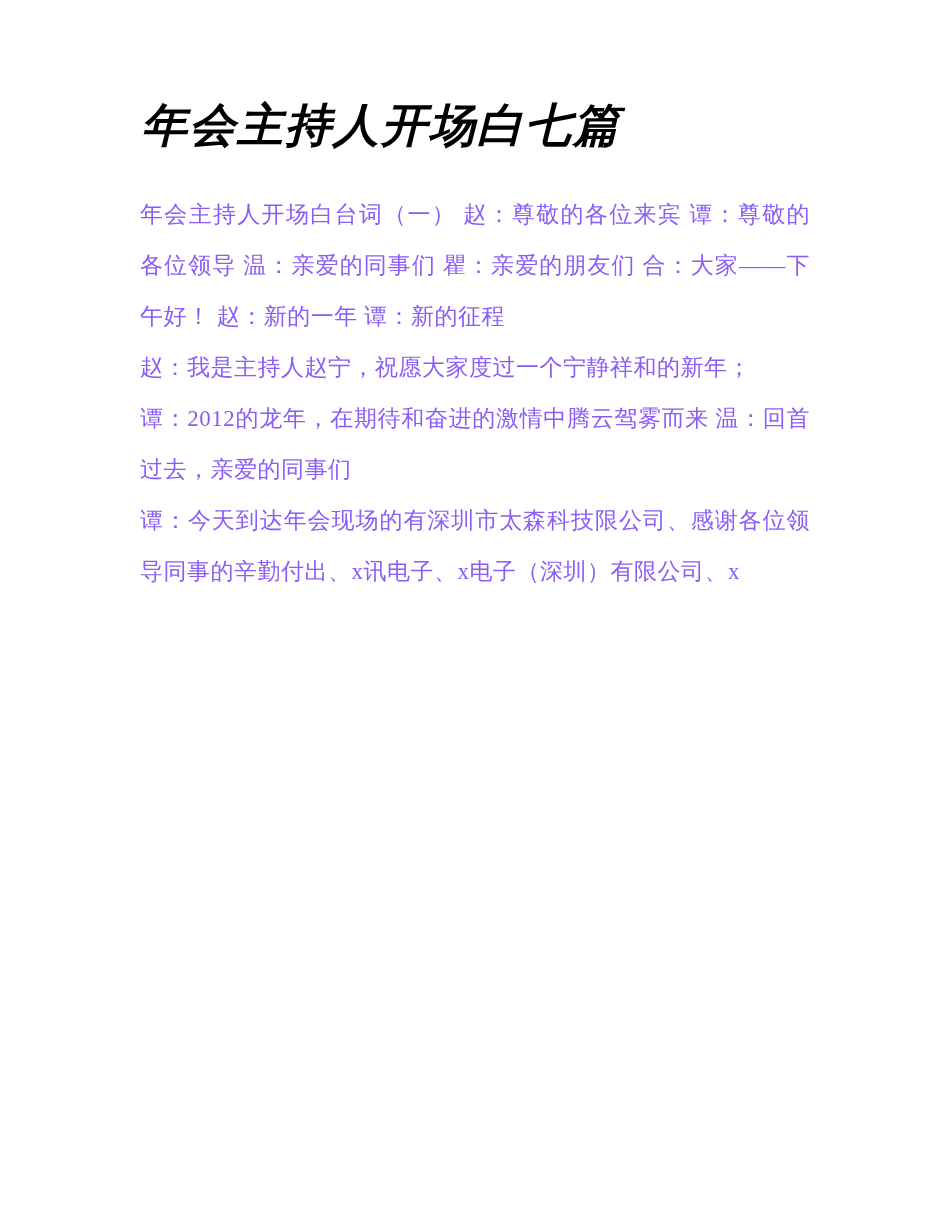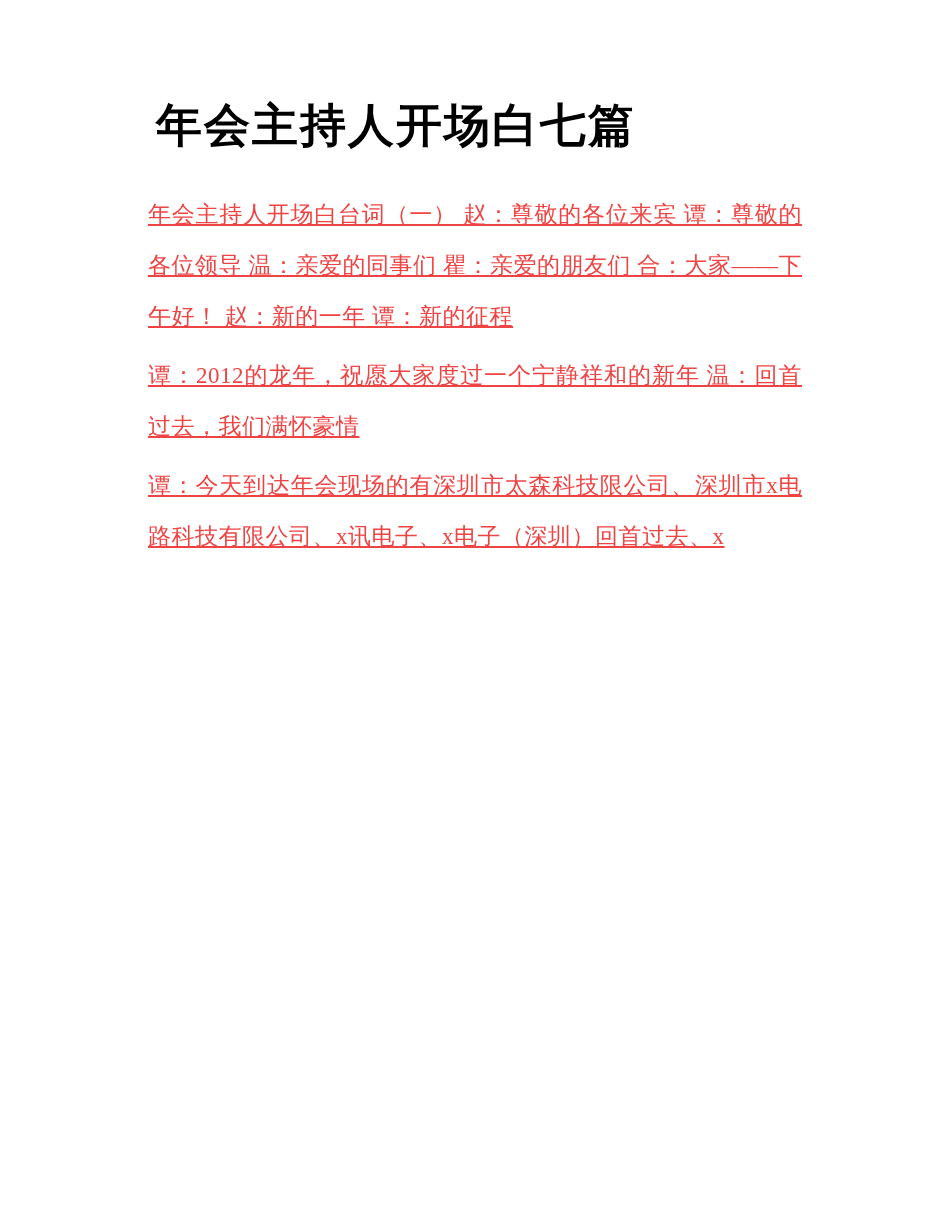--- a/index.html
+++ b/index.html
@@ -18,39 +18,40 @@
     box-sizing: border-box;
     width: 950px;
     height: 1229px;
     background: #ffffff;
     padding: 98px 140px 40px 140px;
   }
   .doc-title {
     font-size: 46px;
     font-weight: 700;
     line-height: 1.2;
-    margin: 0 0 36px 16px;
+    margin: 0 0 36px 1px;
     letter-spacing: 2px;
     color: #000000;
+    font-style: italic;
   }
   .doc-body p {
     font-size: 23px;
     line-height: 51px;
-    margin: 8px;
+    margin: 0;
     text-align: justify;
     letter-spacing: 0.5px;
     word-break: break-all;
-    color: #ef4444;
-    text-decoration: underline;
+    color: #8b5cf6;
   }
 </style>
 </head>
 <body>
 
 <div class="page">
   <h1 class="doc-title">年会主持人开场白七篇</h1>
 
   <div class="doc-body">
     <p>年会主持人开场白台词（一） 赵：尊敬的各位来宾 谭：尊敬的各位领导 温：亲爱的同事们 瞿：亲爱的朋友们 合：大家——下午好！ 赵：新的一年 谭：新的征程</p>
-    <p>谭：2012的龙年，祝愿大家度过一个宁静祥和的新年 温：回首过去，我们满怀豪情</p>
-    <p>谭：今天到达年会现场的有深圳市太森科技限公司、深圳市x电路科技有限公司、x讯电子、x电子（深圳）回首过去、x</p>
+    <p>赵：我是主持人赵宁，祝愿大家度过一个宁静祥和的新年；</p>
+    <p>谭：2012的龙年，在期待和奋进的激情中腾云驾雾而来 温：回首过去，亲爱的同事们</p>
+    <p>谭：今天到达年会现场的有深圳市太森科技限公司、感谢各位领导同事的辛勤付出、x讯电子、x电子（深圳）有限公司、x</p>
   </div>
 </div>
 
 </body></html>

